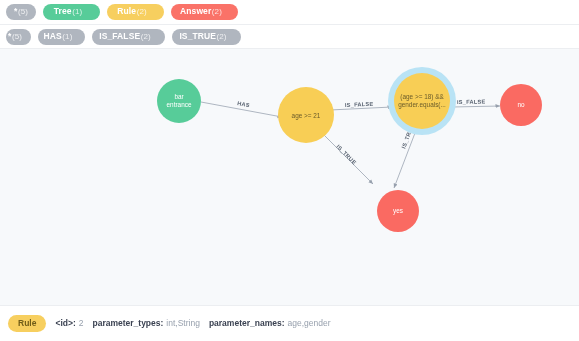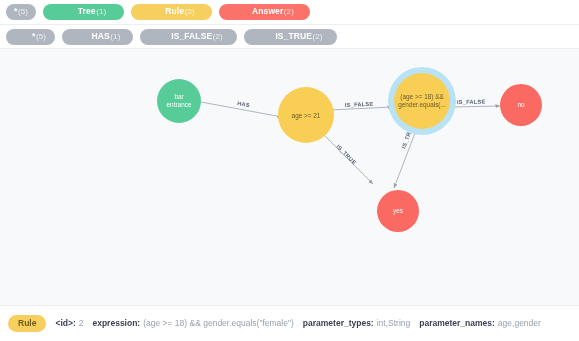--- a/index.html
+++ b/index.html
@@ -38,21 +38,21 @@
     white-space: nowrap;
   }
   .filter-bar.row1 { height: 25px; }
   .filter-bar.row2 { height: 24px; }
 
   .pill {
     display: inline-flex;
     align-items: baseline;
     justify-content: center;
     border-radius: 999px;
-    padding: 2px 9px 3px 26px;
+    padding: 2px 9px 3px 2px;
     font-size: 8.5px;
     line-height: 11px;
     font-weight: bold;
     color: #ffffff;
     cursor: pointer;
     user-select: none;
     letter-spacing: .1px;
   }
   .pill .cnt {
     font-weight: normal;
@@ -245,24 +245,20 @@
   </div>
 
   <div class="detail-bar">
     <span class="detail-badge">Rule</span>
 
     <span class="prop">
       <span class="k">&lt;id&gt;:</span>
       <span class="v">2</span>
     </span>
 
-    <span class="prop">
-      <span class="k">expression:</span>
-      <span class="v">(age &gt;= 18) &amp;&amp; gender.equals("female")</span>
-    </span>
 
     <span class="prop">
       <span class="k">parameter_types:</span>
       <span class="v">int,String</span>
     </span>
 
     <span class="prop">
       <span class="k">parameter_names:</span>
       <span class="v">age,gender</span>
     </span>

